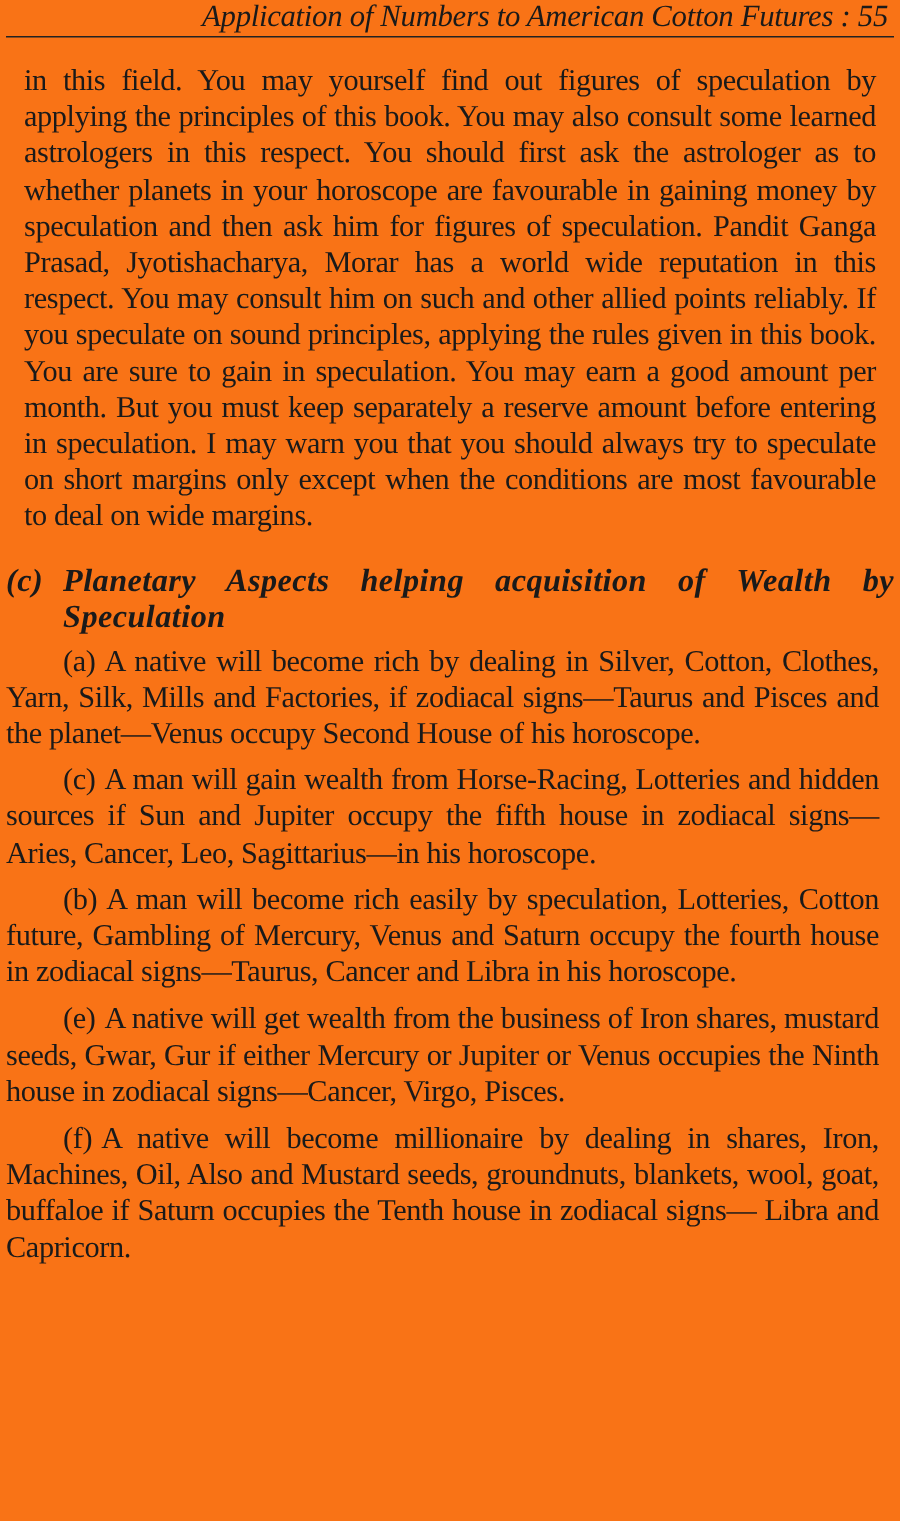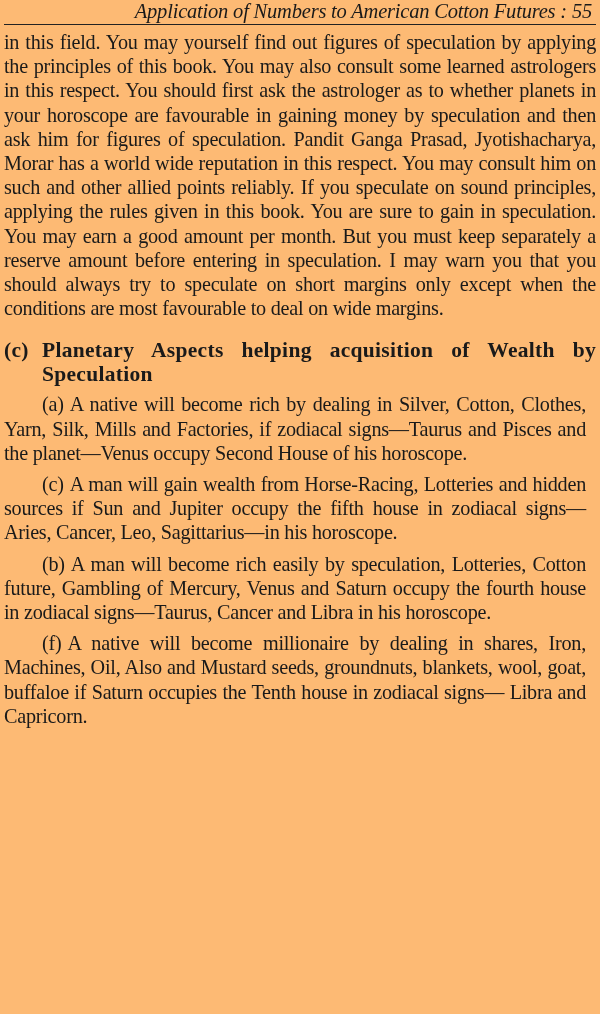--- a/index.html
+++ b/index.html
@@ -14,21 +14,21 @@
     position: relative;
     font-family: "Liberation Serif", "DejaVu Serif", serif;
     color: #1a1a1a;
   }
   .page {
     position: absolute;
     left: 0;
     top: 0;
     width: 600px;
     height: 1014px;
-    background: #fdba74;
+    background: #f97316;
   }
   .running-head {
     position: absolute;
     left: 0;
     top: 0;
     width: 592px;
     height: 22px;
     text-align: right;
     font-style: italic;
     font-size: 20.5px;
@@ -48,34 +48,35 @@
     position: absolute;
     left: 4px;
     top: 30px;
     width: 592px;
     font-size: 20.2px;
     line-height: 24.2px;
     text-align: justify;
     letter-spacing: -0.25px;
   }
   .para {
-    margin: 0;
+    margin: 12px;
   }
   .para.first {
     text-indent: 0;
   }
   .section-heading {
     margin: 18px 0 6px 0;
     font-weight: bold;
     font-size: 21.5px;
     line-height: 24px;
     padding-left: 38px;
     text-indent: -38px;
     text-align: justify;
     letter-spacing: 0.3px;
+    font-style: italic;
   }
   .section-heading .label {
     display: inline-block;
     width: 38px;
     text-indent: 0;
   }
   .rule-item {
     margin: 0 10px 7px 0;
     text-indent: 38px;
   }
@@ -98,18 +99,19 @@
 
     <h2 class="section-heading"><span class="label">(c)</span><span>Planetary Aspects helping acquisition of Wealth by Speculation</span></h2>
 
     <p class="rule-item"><span class="rule-label">(a)</span><span>A native will become rich by dealing in Silver, Cotton, Clothes, Yarn, Silk, Mills and Factories, if zodiacal signs—Taurus and Pisces and the planet—Venus occupy Second House of his horoscope.</span></p>
 
     <p class="rule-item"><span class="rule-label">(c)</span><span>A man will gain wealth from Horse-Racing, Lotteries and hidden sources if Sun and Jupiter occupy the fifth house in zodiacal signs—Aries, Cancer, Leo, Sagittarius—in his horoscope.</span></p>
 
     <p class="rule-item"><span class="rule-label">(b)</span><span>A man will become rich easily by speculation, Lotteries, Cotton future, Gambling of Mercury, Venus and Saturn occupy the fourth house in zodiacal signs—Taurus, Cancer and Libra in his horoscope.</span></p>
 
 
+    <p class="rule-item"><span class="rule-label">(e)</span><span>A native will get wealth from the business of Iron shares, mustard seeds, Gwar, Gur if either Mercury or Jupiter or Venus occupies the Ninth house in zodiacal signs—Cancer, Virgo, Pisces.</span></p>
 
     <p class="rule-item"><span class="rule-label">(f)</span><span>A native will become millionaire by dealing in shares, Iron, Machines, Oil, Also and Mustard seeds, groundnuts, blankets, wool, goat, buffaloe if Saturn occupies the Tenth house in zodiacal signs— Libra and Capricorn.</span></p>
 
 
   </div>
 </div>
 
 </body></html>

